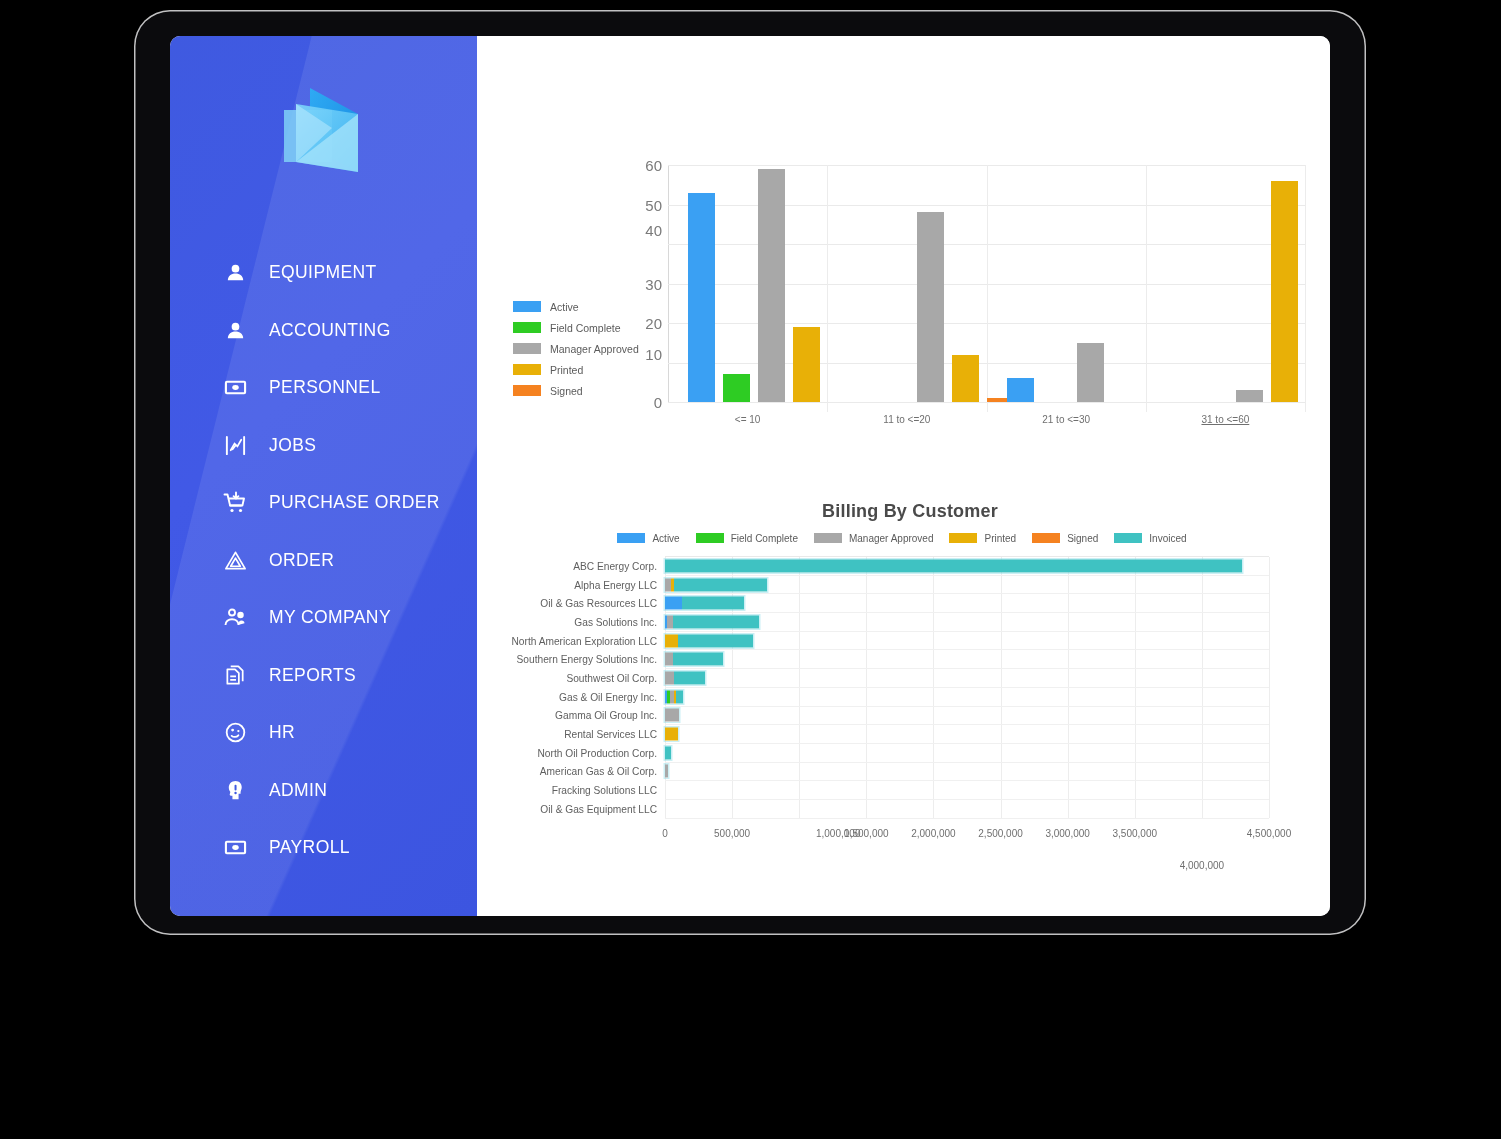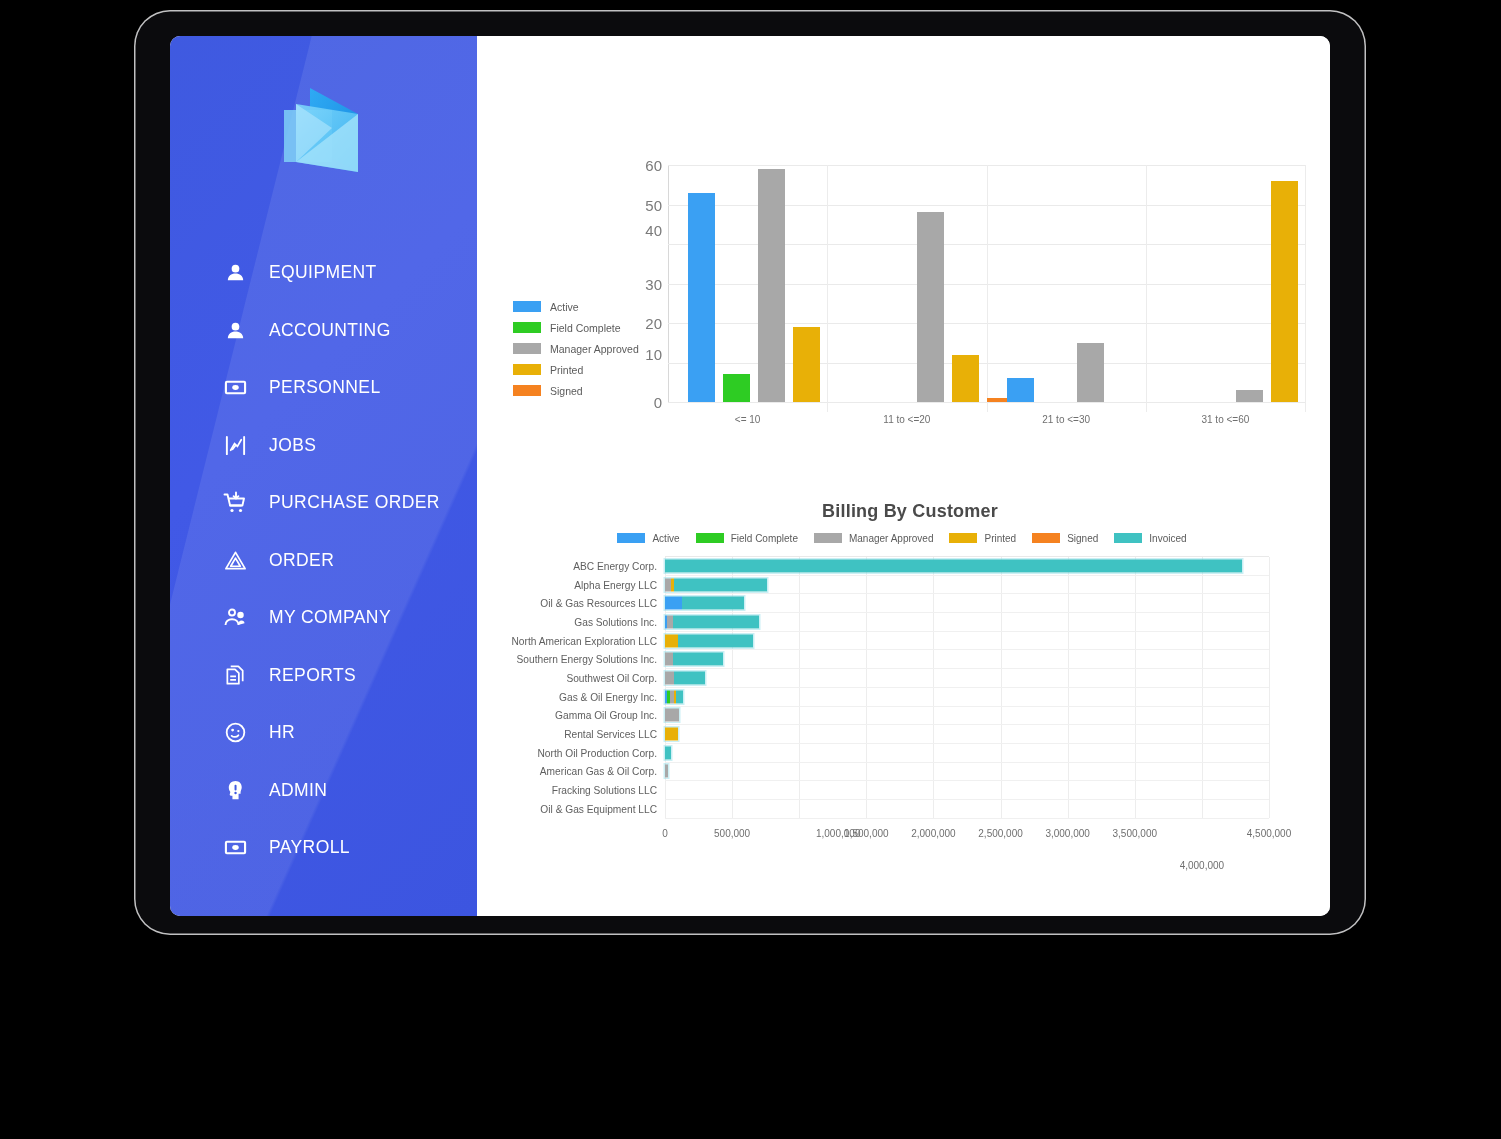--- a/index.html
+++ b/index.html
@@ -423,21 +423,21 @@
             </div>
             <div class="top-xlabel" style="left: 398.125px;">21 to &lt;=30</div>
             <div class="top-vsep" style="left: 637px;"></div>
             <div class="top-group" style="left: 497.75px;">
               <div class="top-bar" style="height: 0px; background: rgb(58, 160, 243); visibility: hidden;"></div>
               <div class="top-bar" style="height: 0px; background: rgb(46, 204, 35); visibility: hidden;"></div>
               <div class="top-bar" style="height: 11.85px; background: rgb(168, 168, 168);"></div>
               <div class="top-bar" style="height: 221.2px; background: rgb(232, 176, 7);"></div>
               <div class="top-bar" style="height: 0px; background: rgb(245, 130, 32); visibility: hidden;"></div>
             </div>
-            <div class="top-xlabel" style="left: 557.375px;">31 to &lt;=60</div>
+            <div class="top-xlabel" style="left: 557.375px; text-decoration: underline;">31 to &lt;=60</div>
           </div>
       </section>
 
       <section id="chart-bottom">
         <div id="bottom-title">Billing By Customer</div>
         <div id="bottom-legend">
             <div class="legend-row">
               <span class="legend-swatch" style="background:#3aa0f3"></span>
               <span class="legend-text">Active</span>
             </div>

